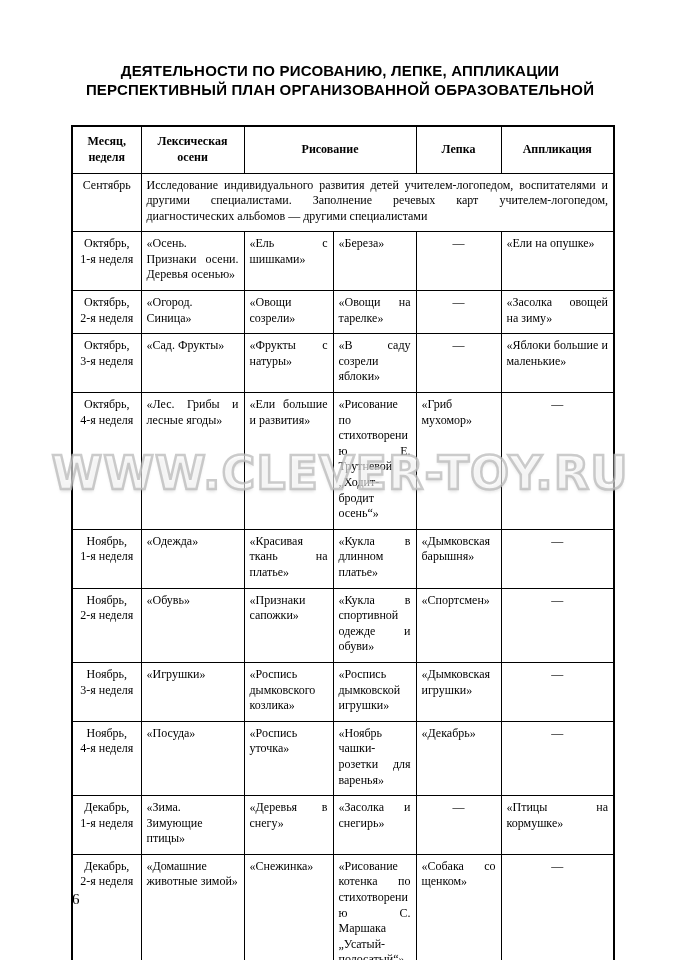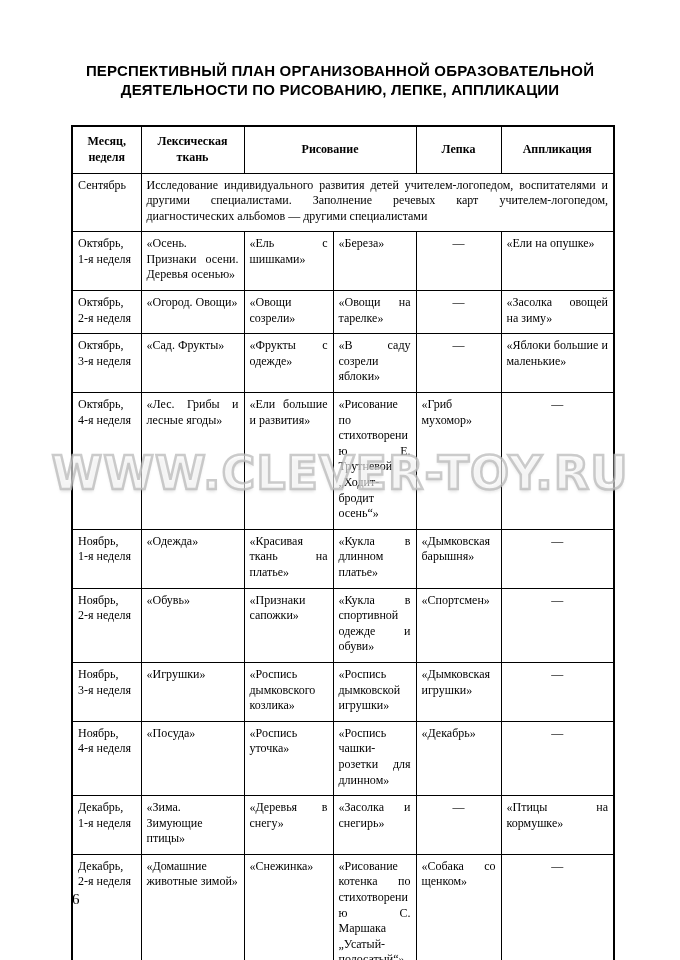--- a/index.html
+++ b/index.html
@@ -52,21 +52,21 @@
   }
   .plan td {
     vertical-align: top;
     text-align: justify;
     padding: 4px 5px 7px 5px;
     overflow-wrap: break-word;
     hyphens: auto;
   }
   .plan td.month {
     white-space: pre-line;
-    text-align: left;
+    text-align: center;
     hyphens: none;
     margin-top: 29px;
   }
   .plan td.dash {
     text-align: center;
     hyphens: none;
   }
   .watermark {
     position: absolute;
     top: 446px;
@@ -92,39 +92,39 @@
     font-size: 15px;
     color: #000;
   }
 </style>
 </head>
 <body>
 
 <div class="page">
 
   <div class="title">
+    <div>ДЕЯТЕЛЬНОСТИ ПО РИСОВАНИЮ, ЛЕПКЕ, АППЛИКАЦИИ</div>
     <div>ПЕРСПЕКТИВНЫЙ ПЛАН ОРГАНИЗОВАННОЙ ОБРАЗОВАТЕЛЬНОЙ</div>
-    <div>ДЕЯТЕЛЬНОСТИ ПО РИСОВАНИЮ, ЛЕПКЕ, АППЛИКАЦИИ</div>
   </div>
 
   <table class="plan">
     <colgroup>
       <col style="width:69px">
       <col style="width:103px">
       <col style="width:89px">
       <col style="width:83px">
       <col style="width:85px">
       <col style="width:113px">
     </colgroup>
     <thead>
       <tr>
         <th>Месяц,
 неделя</th>
         <th>Лексическая
-ткань</th>
+осени</th>
         <th colspan="2">Рисование</th>
         <th>Лепка</th>
         <th>Аппликация</th>
       </tr>
     </thead>
     <tbody>
       <tr>
         <td class="month">Сентябрь</td>
         <td colspan="5">Исследование индивидуального развития детей учителем-логопедом, воспитателями и другими специалистами. Заполнение речевых карт учителем-логопедом, диагностических альбомов — другими специалистами</td>
       </tr>
@@ -133,31 +133,31 @@
 1-я неделя</td>
       <td>«Осень. Признаки осени. Деревья осенью»</td>
       <td>«Ель с шишками»</td>
       <td>«Береза»</td>
       <td class="dash">—</td>
       <td>«Ели на опушке»</td>
     </tr>
         <tr>
       <td class="month">Октябрь,
 2-я неделя</td>
-      <td>«Огород. Овощи»</td>
+      <td>«Огород. Синица»</td>
       <td>«Овощи созрели»</td>
       <td>«Овощи на тарелке»</td>
       <td class="dash">—</td>
       <td>«Засолка овощей на зиму»</td>
     </tr>
         <tr>
       <td class="month">Октябрь,
 3-я неделя</td>
       <td>«Сад. Фрукты»</td>
-      <td>«Фрукты с одежде»</td>
+      <td>«Фрукты с натуры»</td>
       <td>«В саду созрели яблоки»</td>
       <td class="dash">—</td>
       <td>«Яблоки большие и маленькие»</td>
     </tr>
         <tr>
       <td class="month">Октябрь,
 4-я неделя</td>
       <td>«Лес. Грибы и лесные ягоды»</td>
       <td>«Ели большие и развития»</td>
       <td>«Рисование по стихотворению Е. Трутневой „Ходит-бродит осень“»</td>
@@ -189,21 +189,21 @@
       <td>«Роспись дымковского козлика»</td>
       <td>«Роспись дымковской игрушки»</td>
       <td>«Дымковская игрушки»</td>
       <td class="dash">—</td>
     </tr>
         <tr>
       <td class="month">Ноябрь,
 4-я неделя</td>
       <td>«Посуда»</td>
       <td>«Роспись уточка»</td>
-      <td>«Роспись чашки-розетки для длинном»</td>
+      <td>«Ноябрь чашки-розетки для варенья»</td>
       <td>«Декабрь»</td>
       <td class="dash">—</td>
     </tr>
         <tr>
       <td class="month">Декабрь,
 1-я неделя</td>
       <td>«Зима. Зимующие птицы»</td>
       <td>«Деревья в снегу»</td>
       <td>«Засолка и снегирь»</td>
       <td class="dash">—</td>

